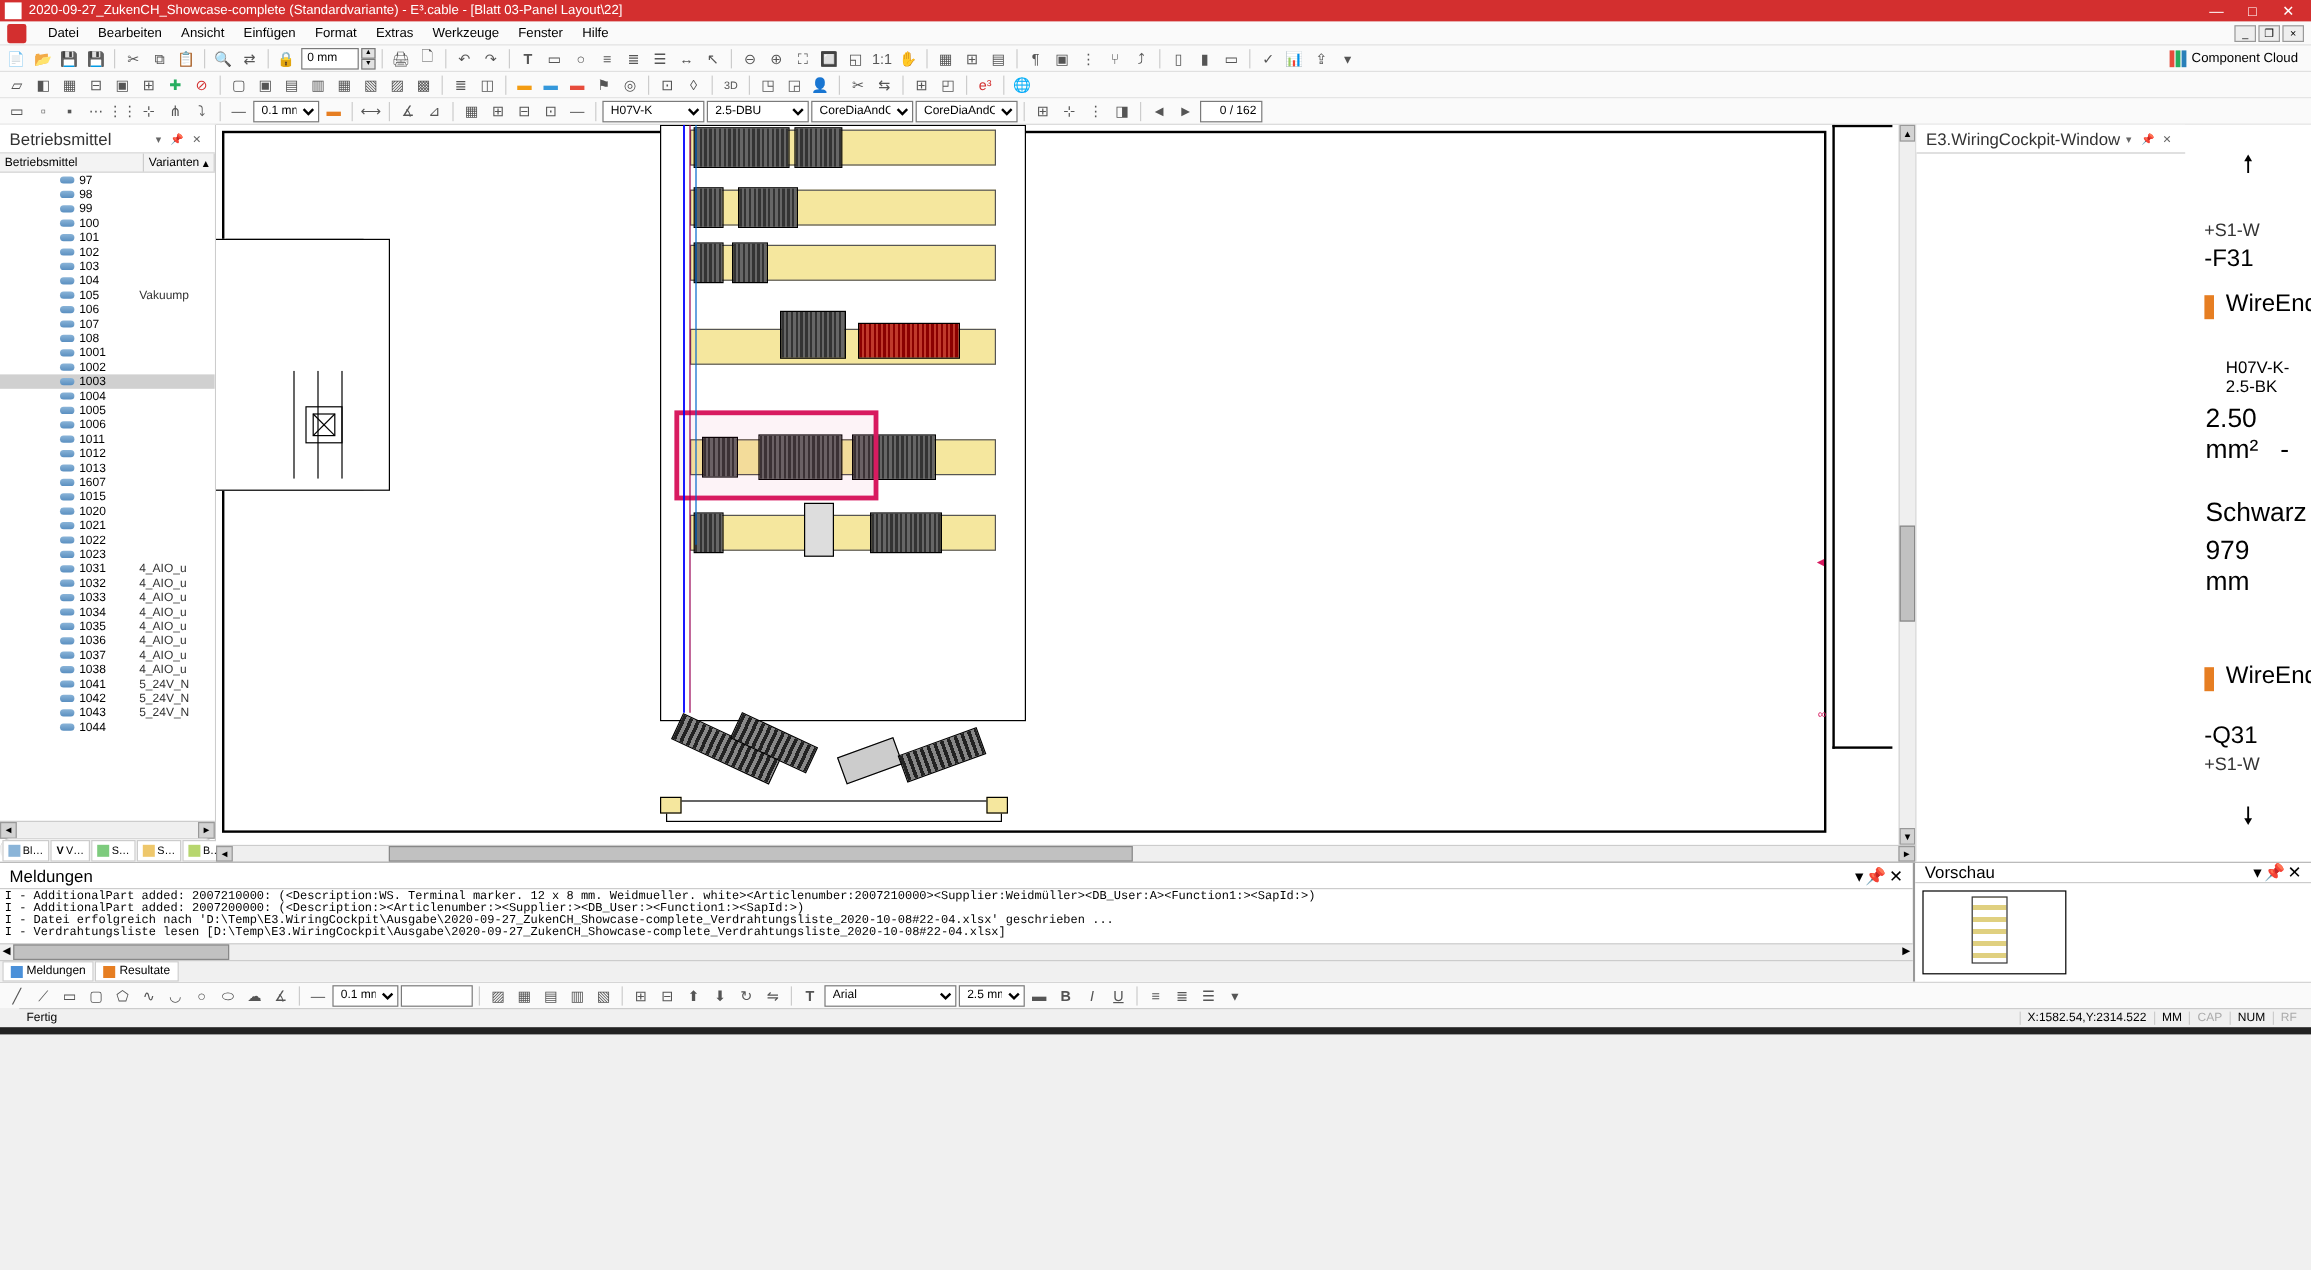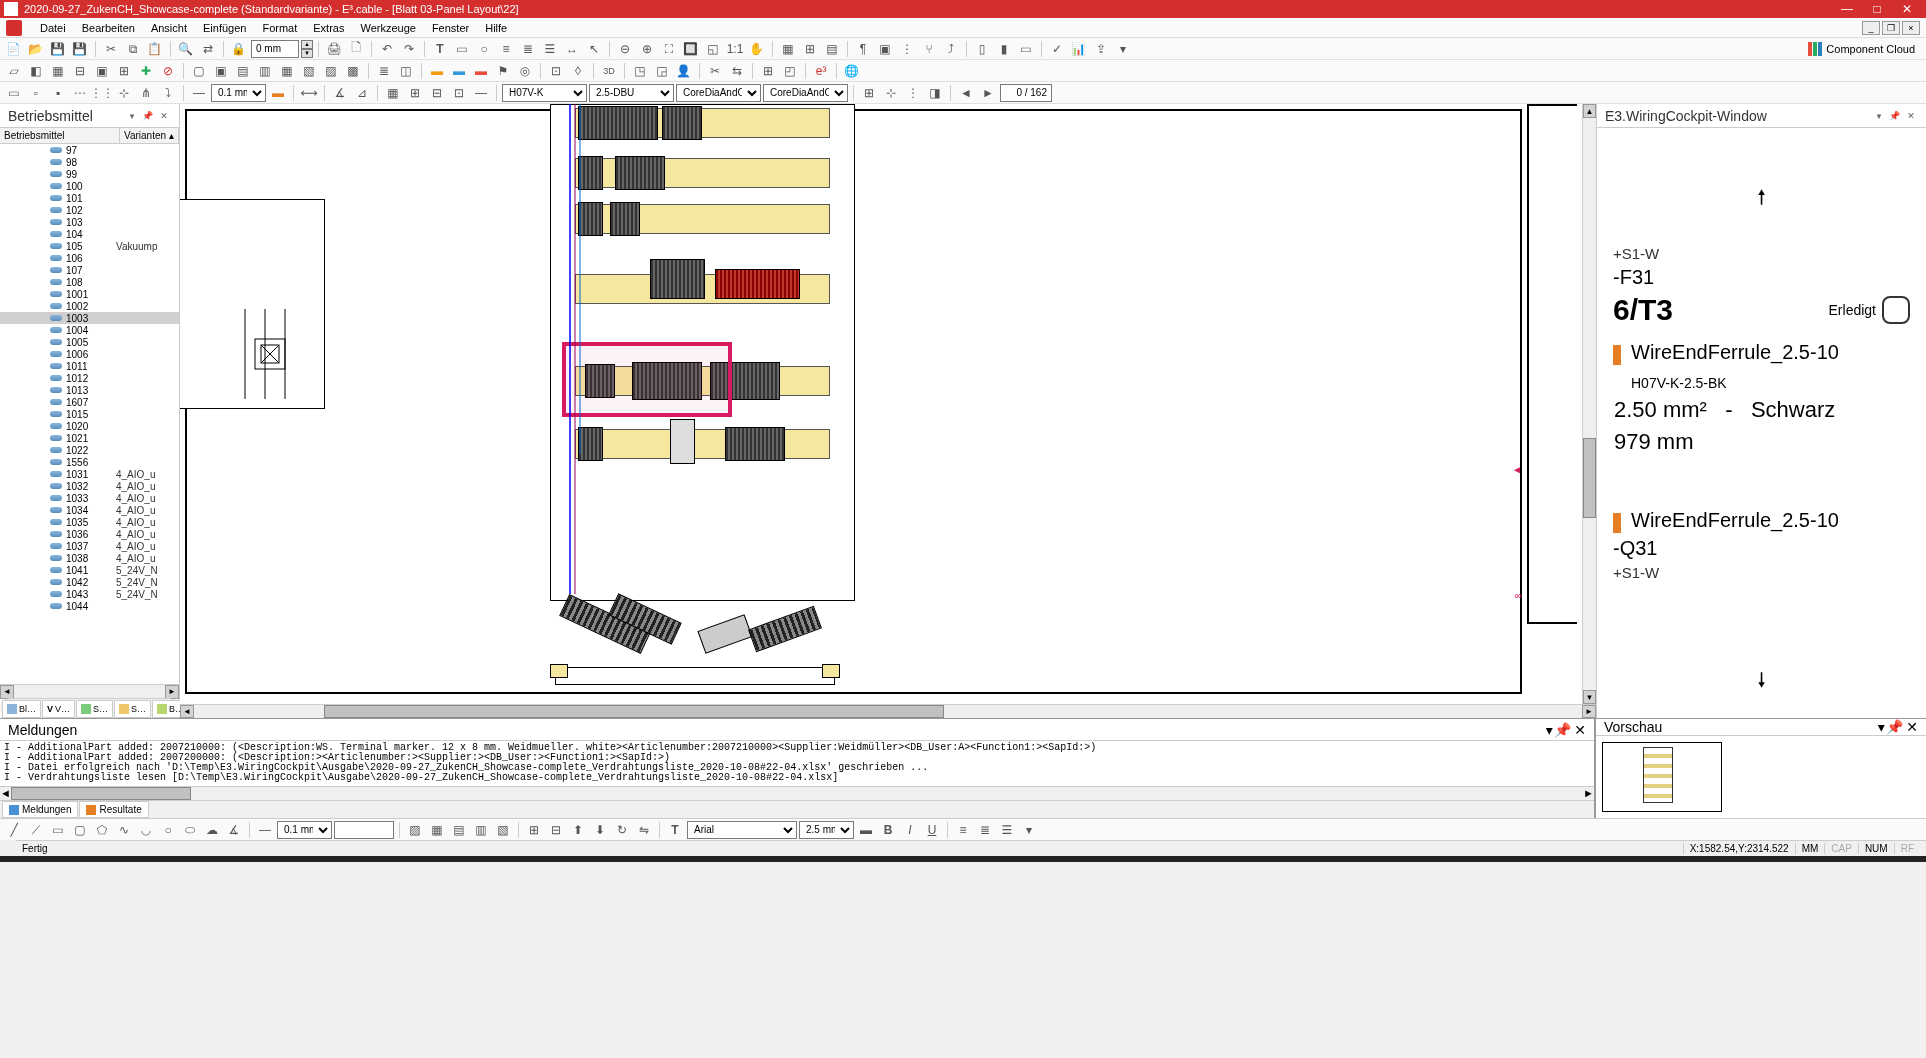--- a/index.html
+++ b/index.html
@@ -79,21 +79,21 @@
 .rail-row.r4 { top: 360px; }
 .rail-row.r5 { top: 420px; }
 .device { position: absolute; height: 26px; background: repeating-linear-gradient(90deg,#333,#333 2px,#666 2px,#666 4px); border: 1px solid #000; }
 .sel-rect { position: absolute; left: 580px; top: 340px; width: 170px; height: 75px; border: 4px solid #d81b60; background: rgba(216,27,96,0.05); }
 
 .bottom-devs { position: absolute; left: 575px; top: 498px; width: 290px; height: 100px; }
 .diag-dev { position: absolute; width: 90px; height: 24px; background: repeating-linear-gradient(90deg,#222,#222 3px,#888 3px,#888 6px); border: 1px solid #000; }
 .bracket { position: absolute; width: 18px; height: 14px; border: 1px solid #000; background: #f5e79e; }
 
 
-.right-panel { width: 330px; background: #fff; border-left: 1px solid #ccc; display: flex; flex-direction: column; gap: 37px; }
+.right-panel { width: 330px; background: #fff; border-left: 1px solid #ccc; display: flex; flex-direction: row; }
 .wc-body { flex: 1; padding: 14px 16px; display: flex; flex-direction: column; gap: 4px; overflow: hidden; }
 .wc-arrow { text-align: center; font-size: 20px; cursor: pointer; padding: 4px 0; }
 .wc-l1 { font-size: 15px; color: #333; margin-top: 20px; }
 .wc-l2 { font-size: 20px; font-weight: 500; }
 .wc-row { display: flex; align-items: center; justify-content: space-between; }
 .wc-l3 { font-size: 30px; font-weight: 700; }
 .wc-erl { display: flex; align-items: center; gap: 6px; font-size: 14px; }
 .wc-chk { width: 28px; height: 28px; border: 2px solid #333; border-radius: 8px; }
 .wc-item { display: flex; gap: 10px; margin-top: 10px; }
 .wc-bar { width: 8px; height: 20px; margin-top: 4px; background: #e67e22; flex-shrink: 0; }
@@ -466,21 +466,21 @@
           <span class="tlabel">1021</span>
           <span class="tvar"></span>
         </div>
         <div class="tree-row">
           <span class="ticon"></span>
           <span class="tlabel">1022</span>
           <span class="tvar"></span>
         </div>
         <div class="tree-row">
           <span class="ticon"></span>
-          <span class="tlabel">1556</span>
+          <span class="tlabel">1023</span>
           <span class="tvar"></span>
         </div>
         <div class="tree-row">
           <span class="ticon"></span>
           <span class="tlabel">1031</span>
           <span class="tvar">4_AIO_u</span>
         </div>
         <div class="tree-row">
           <span class="ticon"></span>
           <span class="tlabel">1032</span>
@@ -653,27 +653,20 @@
       <div class="hdr-btns">
         <div class="hdr-btn">▾</div>
         <div class="hdr-btn">📌</div>
         <div class="hdr-btn">✕</div>
       </div>
     </div>
     <div class="wc-body">
       <div class="wc-arrow">🠕</div>
       <div class="wc-l1">+S1-W</div>
       <div class="wc-l2">-F31</div>
-      <div class="wc-row">
-        <div class="wc-l3">6/T3</div>
-        <div class="wc-erl">
-          <span>Erledigt</span>
-          <div class="wc-chk"></div>
-        </div>
-      </div>
       <div class="wc-item">
         <div class="wc-bar"></div>
         <div class="wc-ititle">WireEndFerrule_2.5-10</div>
       </div>
       <div class="wc-sub">H07V-K-2.5-BK</div>
       <div class="wc-big">
         <span>2.50 mm²</span>
         &nbsp;&nbsp;<span>-</span>&nbsp;&nbsp;
         <span>Schwarz</span>
       </div>

